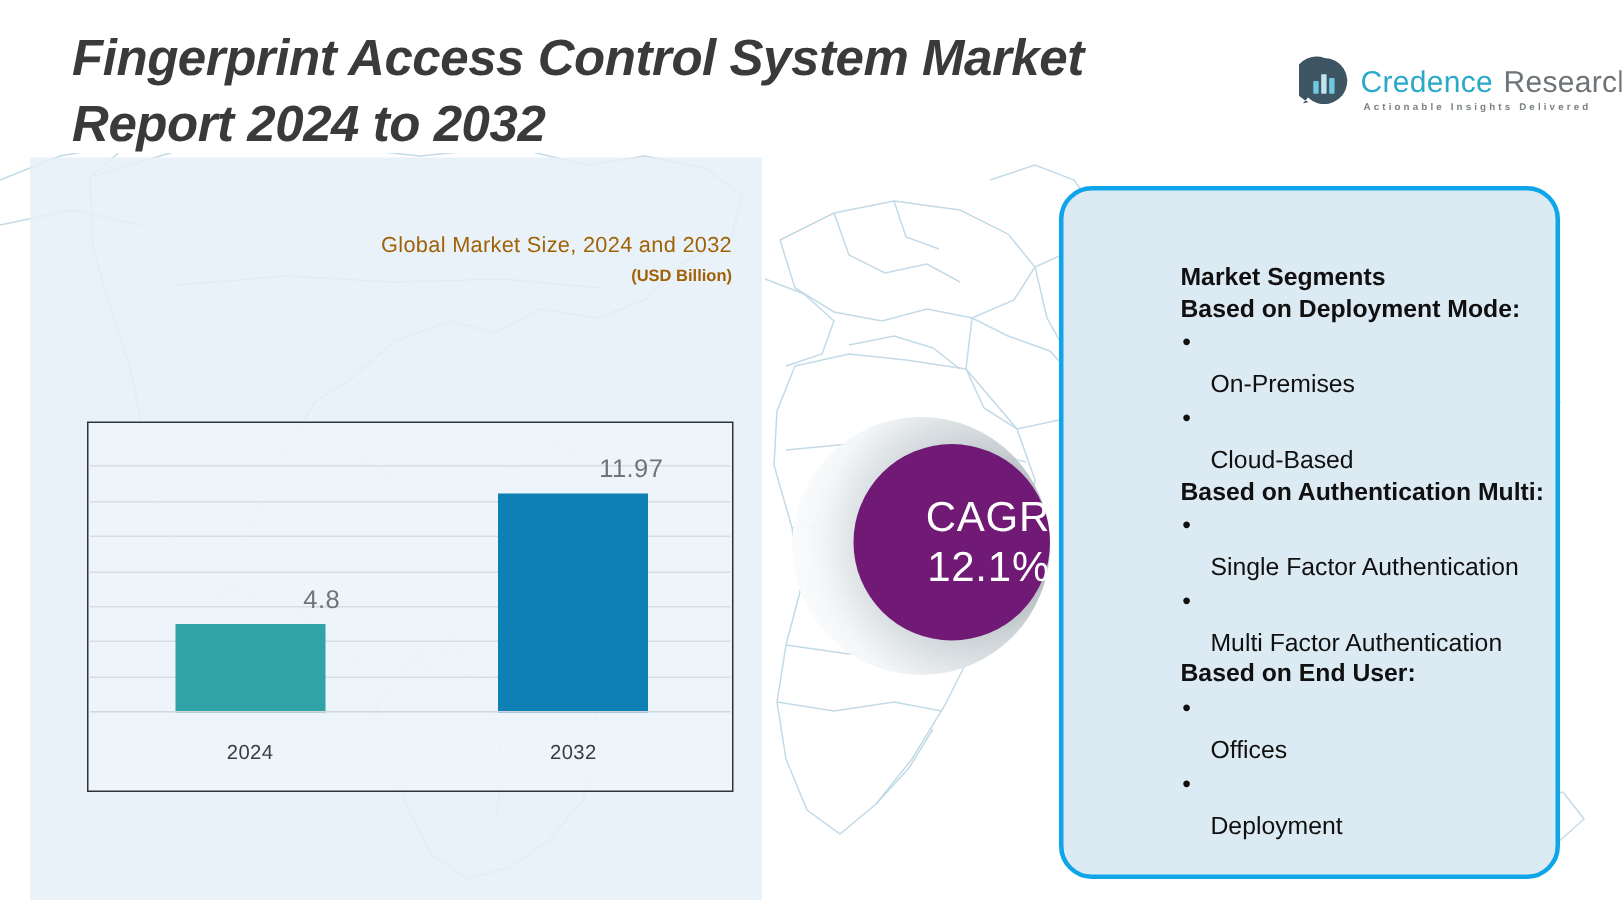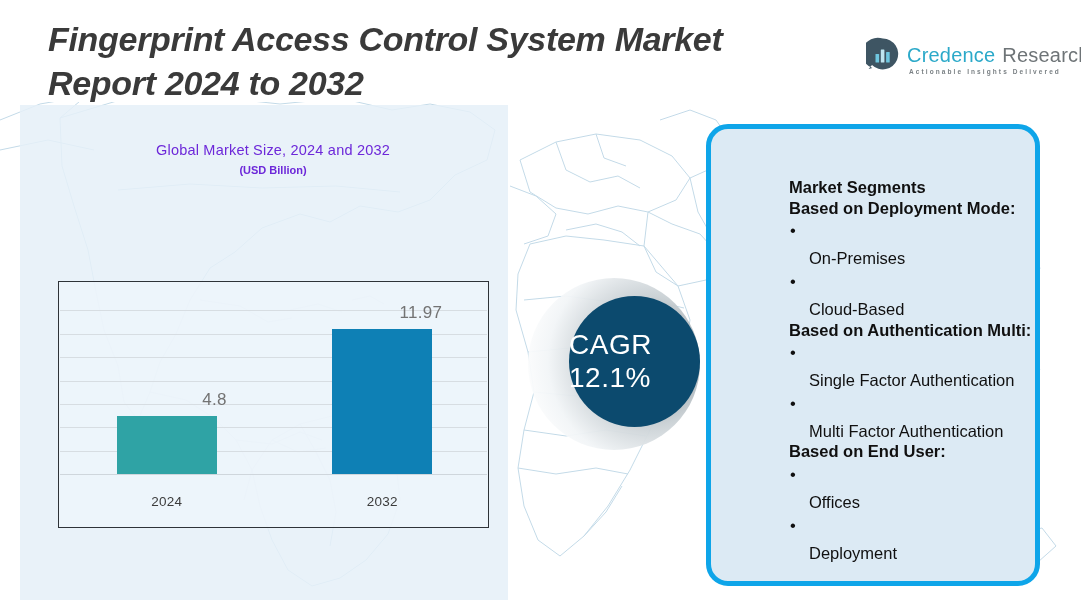--- a/index.html
+++ b/index.html
@@ -42,22 +42,22 @@
   .logo-line { display:flex; align-items:baseline; gap:7px; }
   .logo-cred { font-size:20px; color:#2BA9C9; letter-spacing:.2px;margin-top:12px; }
   .logo-res  { font-size:20px; color:#6E7477; letter-spacing:.2px; }
   .logo-tag {
     font-size:6.5px; color:#7A8084; letter-spacing:2.1px;
     margin-top:1px; margin-left:2px; font-weight:bold;
   }
 
   
   #chart-head {
-    position:absolute; left:58px; top:142px; width:430px;
-    text-align:center; color:#6d28d9;
+    position:absolute; left:58px; top:156px; width:430px;
+    text-align:right; color:#a16207;
   }
   #chart-head .l1 { font-size:14.5px; letter-spacing:.2px; }
   #chart-head .l2 { font-size:11px; font-weight:bold; margin-top:6px; }
 
   #chart-box {
     position:absolute; left:58px; top:281px;
     width:431px; height:247px;
     border:1.6px solid #2e3338;
     background:rgba(238,245,251,.72);
   }
@@ -77,33 +77,33 @@
 
   
   #cagr-wrap { position:absolute; left:528px; top:276px; width:180px; height:178px; }
   #cagr-halo {
     position:absolute; left:0; top:2px; width:172px; height:172px; border-radius:50%;
     background:radial-gradient(circle at 72% 48%, #6e7b82 0%, #8d979d 16%, #c9d0d4 42%, #f2f5f7 68%, #ffffff 88%);
     opacity:.95;
   }
   #cagr-circle {
     position:absolute; left:41px; top:20px; width:131px; height:131px; border-radius:50%;
-    background:#0c4a6e;
-    display:flex; flex-direction:column; align-items:flex-start; justify-content:center;
+    background:#701a75;
+    display:flex; flex-direction:column; align-items:flex-end; justify-content:center;
     color:#ffffff; line-height:1.08;
   }
   #cagr-circle .c1 { font-size:28px; letter-spacing:.5px; }
   #cagr-circle .c2 { font-size:28px; letter-spacing:.5px; margin-top:2px; }
 
   
   #segments-panel {
     position:absolute; left:706px; top:124px;
     width:334px; height:462px;
     background:#DCEAF4;
-    border:5px solid #0ea5e9;
+    border:3px solid #0ea5e9;
     border-radius:22px;
   }
   #segments-inner { position:absolute; left:78px; top:48px; width:250px; color:#101010; }
   .seg-head { font-size:16.5px; font-weight:bold; line-height:1.25; }
   .seg-item { display:flex; gap:12px; font-size:16.5px; line-height:1.25; margin-top:2px; }
   .seg-bullet { flex:none; width:8px; text-align:center; }
   .seg-text { flex:1;margin-top:28px; }
 </style>
 </head>
 <body>

